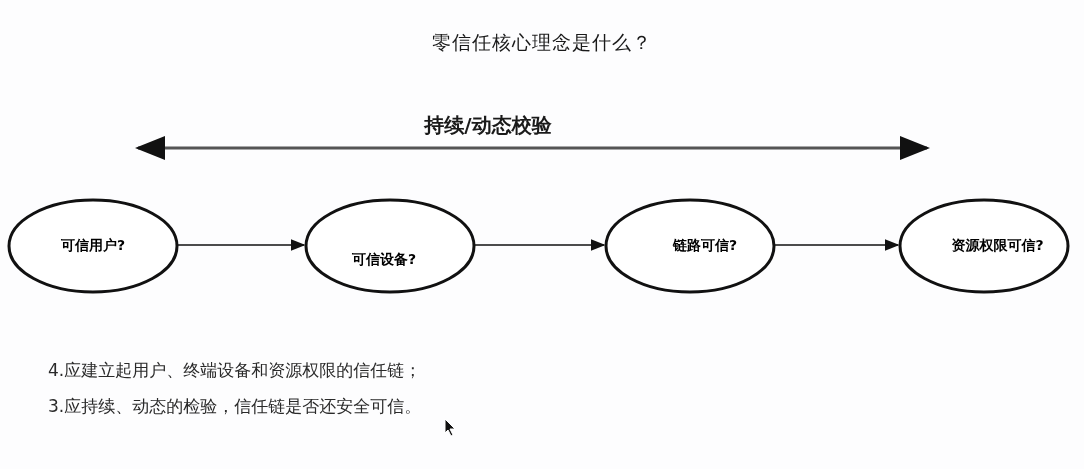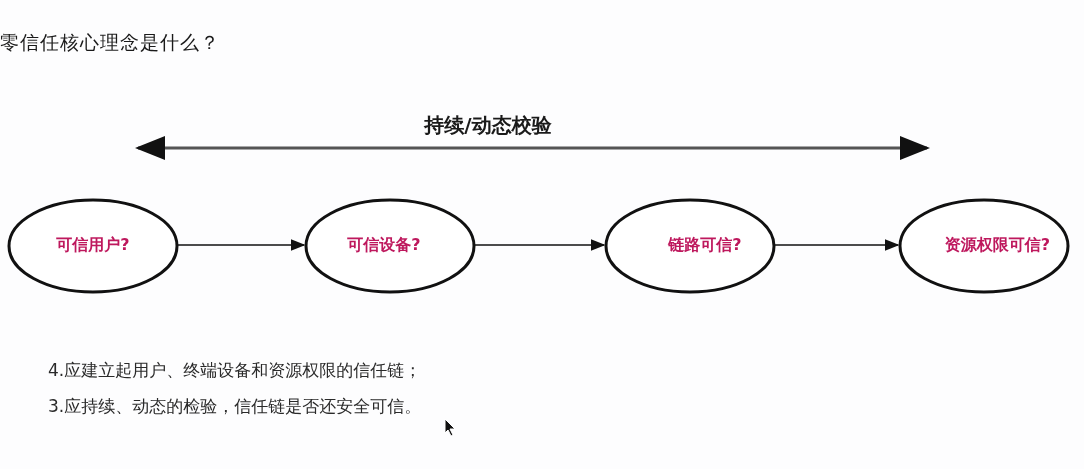--- a/index.html
+++ b/index.html
@@ -1,31 +1,31 @@
 <!DOCTYPE html>
 <html><head>
 <meta charset="utf-8">
 <style>
   html, body { margin: 0; padding: 0; }
   body {
     width: 1084px; height: 469px; background: #fdfdfe; position: relative; overflow: hidden;
     font-family: "DejaVu Sans", "Liberation Sans", sans-serif;
   }
   .title {
-    position: absolute; left: 0; width: 1084px; top: 30px; 
+    position: absolute; left: 0; width: 1084px; top: 30px; text-align: center;
     font-size: 19px; color: #1a1a1a; letter-spacing: 1px;
   }
   .subtitle {
     position: absolute; left: 0; width: 976px; top: 112px; text-align: center;
     font-size: 20px; font-weight: bold; color: #1a1a1a;
   }
   svg.diagram { position: absolute; left: 0; top: 0; }
   .node-label {
     position: absolute; height: 30px; line-height: 30px; text-align: center;
-    font-size: 16px; font-weight: bold; color: #be185d;
+    font-size: 14px; font-weight: bold; color: #000000;
   }
   .points {
     position: absolute; left: 48px; top: 357px; font-size: 17px; color: #2a2a2a;
   }
   .points div { height: 36px; line-height: 26px; }
   .cursor { position: absolute; left: 444px; top: 418px; }
 </style>
 </head>
 <body>
 
@@ -48,21 +48,21 @@
   <ellipse cx="390" cy="246" rx="84" ry="46" fill="#fff" stroke="#111" stroke-width="3"></ellipse>
   <ellipse cx="690" cy="246" rx="84" ry="46" fill="#fff" stroke="#111" stroke-width="3"></ellipse>
   <ellipse cx="984" cy="246" rx="84" ry="46" fill="#fff" stroke="#111" stroke-width="3"></ellipse>
 
   <line x1="178" y1="245" x2="304" y2="245" stroke="#111" stroke-width="1.5" marker-end="url(#ah)"></line>
   <line x1="475" y1="245" x2="604" y2="245" stroke="#111" stroke-width="1.5" marker-end="url(#ah)"></line>
   <line x1="775" y1="245" x2="898" y2="245" stroke="#111" stroke-width="1.5" marker-end="url(#ah)"></line>
 </svg>
 
 <div class="node-label" style="left:9px;width:168px;top:230px;">可信用户?</div>
-<div class="node-label" style="left:306px;width:156px;top:230px;">可信设备?</div>
+<div class="node-label" style="left:306px;width:156px;top:244px;">可信设备?</div>
 <div class="node-label" style="left:606px;width:168px;top:230px;padding-left:15px;">链路可信?</div>
 <div class="node-label" style="left:920px;width:155px;top:230px;">资源权限可信?</div>
 
 <div class="points">
   <div>4.应建立起用户、终端设备和资源权限的信任链；</div>
   <div>3.应持续、动态的检验，信任链是否还安全可信。</div>
 </div>
 
 <svg class="cursor" width="14" height="20">
   <path d="M1,1 L1,15 L4,12 L7,18 L9,17 L6,11 L11,11 z" fill="#111" stroke="#fff" stroke-width="1"></path>

